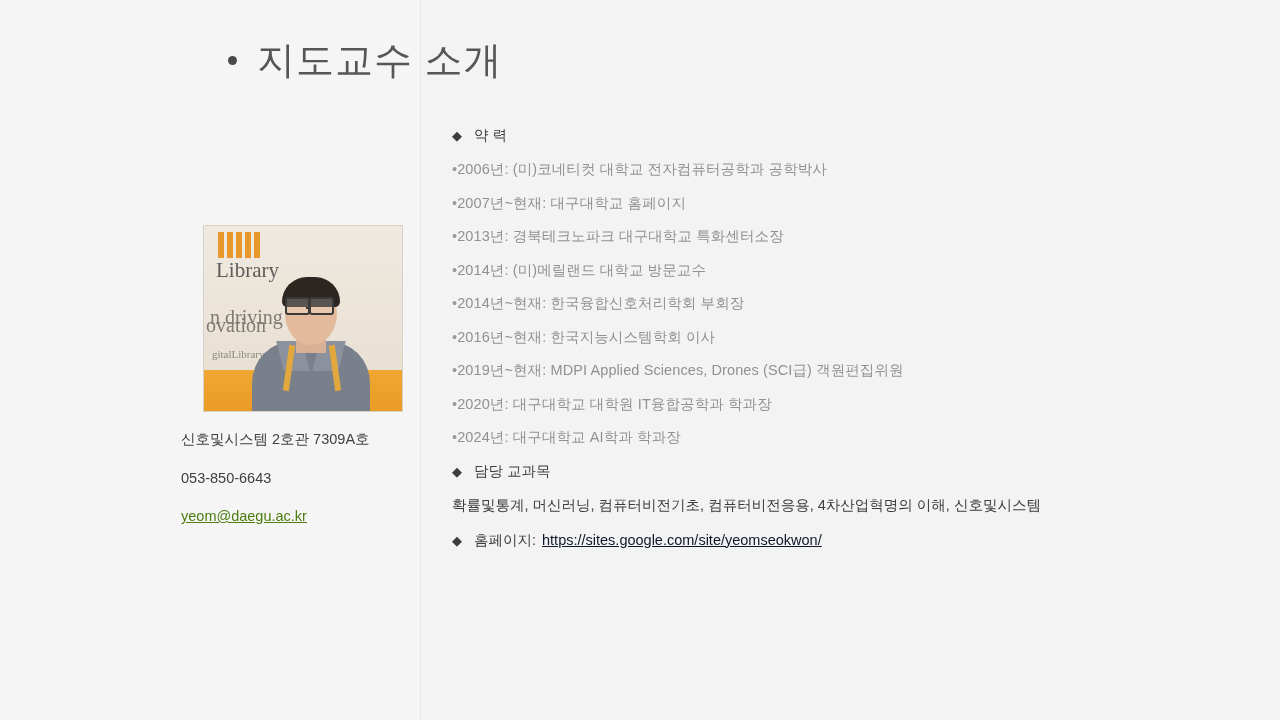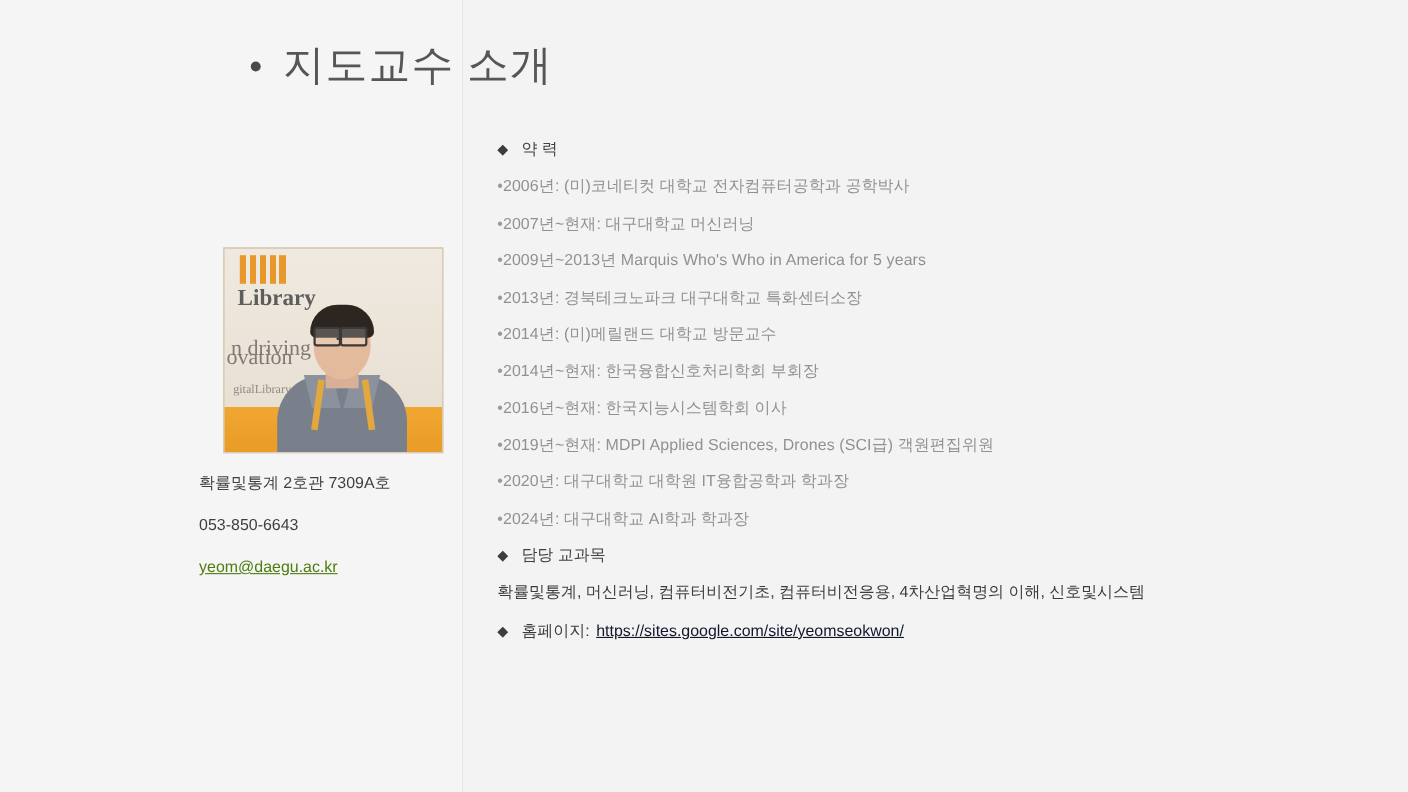--- a/index.html
+++ b/index.html
@@ -108,21 +108,21 @@
         #e8982a 18px 24px, transparent 24px 27px,
         #e8982a 27px 33px, transparent 33px 36px,
         #e8982a 36px 42px, transparent 42px 46px);
   }
   .photo-word {
     position: absolute;
     color: #6d6d6d;
     font-family: "Liberation Serif", serif;
     white-space: nowrap;
   }
-  .photo-word.w1 { left: 12px; top: 32px; font-size: 21px; color: #5d5d5d; font-weight: bold; }
+  .photo-word.w1 { left: 12px; top: 32px; font-size: 21px; color: #5d5d5d; }
   .photo-word.w2 { left: 6px; top: 60px; font-size: 20px; color: #7f7a72; margin-top: 20px; }
   .photo-word.w3 { left: 2px; top: 88px; font-size: 20px; color: #7f7a72; }
   .photo-word.w4 { left: 8px; top: 122px; font-size: 11px; color: #8d8a84; }
   .person {
     position: absolute;
     left: 48px;
     bottom: 0;
     width: 118px;
     height: 160px;
   }
@@ -298,35 +298,34 @@
       <div class="neck"></div>
       <div class="head"></div>
       <div class="hair"></div>
       <div class="glasses-l"></div>
       <div class="glasses-r"></div>
       <div class="glasses-bridge"></div>
     </div>
   </div>
 
   <div class="contact">
-    <div class="line">확률및통계 2호관 7309A호</div>
+    <div class="line">신호및시스템 2호관 7309A호</div>
     <div class="line">053-850-6643</div>
     <a class="email" href="#">yeom@daegu.ac.kr</a>
   </div>
 
   <div class="content">
 
     <div class="section-head">
       <span class="diamond">◆</span>
       <span>약 력</span>
     </div>
 
     <div class="bullet-line"><span class="dot">•</span><span>2006년: (미)코네티컷 대학교 전자컴퓨터공학과 공학박사</span></div>
-    <div class="bullet-line"><span class="dot">•</span><span>2007년~현재: 대구대학교 머신러닝</span></div>
-    <div class="bullet-line"><span class="dot">•</span><span>2009년~2013년 Marquis Who's Who in America for 5 years</span></div>
+    <div class="bullet-line"><span class="dot">•</span><span>2007년~현재: 대구대학교 홈페이지</span></div>
     <div class="bullet-line"><span class="dot">•</span><span>2013년: 경북테크노파크 대구대학교 특화센터소장</span></div>
     <div class="bullet-line"><span class="dot">•</span><span>2014년: (미)메릴랜드 대학교 방문교수</span></div>
     <div class="bullet-line"><span class="dot">•</span><span>2014년~현재: 한국융합신호처리학회 부회장</span></div>
     <div class="bullet-line"><span class="dot">•</span><span>2016년~현재: 한국지능시스템학회 이사</span></div>
     <div class="bullet-line"><span class="dot">•</span><span>2019년~현재: MDPI Applied Sciences, Drones (SCI급) 객원편집위원</span></div>
     <div class="bullet-line"><span class="dot">•</span><span>2020년: 대구대학교 대학원 IT융합공학과 학과장</span></div>
     <div class="bullet-line"><span class="dot">•</span><span>2024년: 대구대학교 AI학과 학과장</span></div>
 
     <div class="section-head" style="margin-top:10px;">
       <span class="diamond">◆</span>

